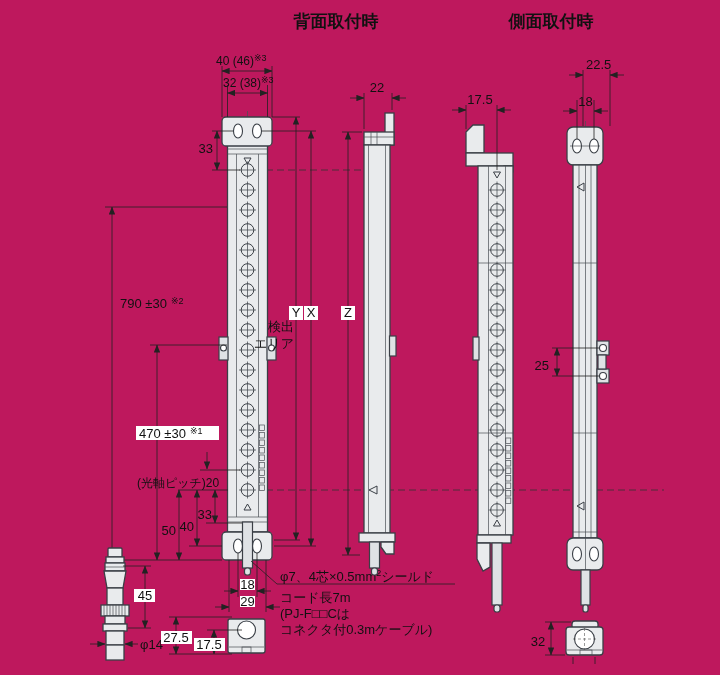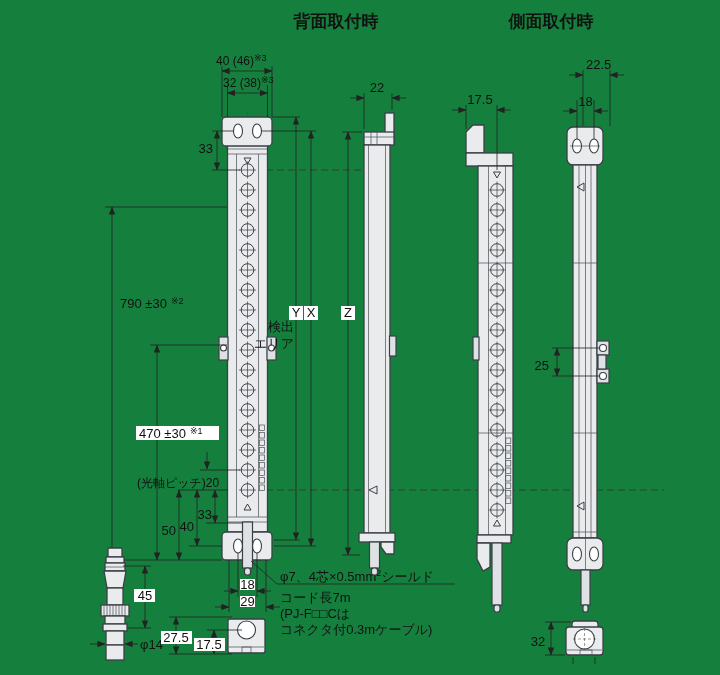--- a/index.html
+++ b/index.html
@@ -1,16 +1,16 @@
 <!DOCTYPE html>
 <html><head>
 <meta charset="utf-8">
 <style>
   html,body{margin:0;padding:0;background:#fff;}
-  #stage{width:720px;height:675px;position:relative;background:#15803d;overflow:hidden;}
+  #stage{width:720px;height:675px;position:relative;background:#be185d;overflow:hidden;}
   svg{display:block;}
   
   .body-fill{fill:#e9ebed;stroke:#3a3f46;stroke-width:1.3;}
   .body-fill2{fill:#dfe2e5;stroke:#3a3f46;stroke-width:1.2;}
   .hole{fill:#ffffff;stroke:#3a3f46;stroke-width:1.1;}
   .thin{stroke:#4a4f55;stroke-width:0.7;fill:none;}
   .mark{fill:none;stroke:#3a3f46;stroke-width:1;}
   .dim{stroke:#222;stroke-width:0.8;fill:none;}
   .dash{stroke:#333;stroke-width:0.8;fill:none;stroke-dasharray:7 4;}
   .cdash{stroke:#555;stroke-width:0.6;fill:none;stroke-dasharray:3 2;}

